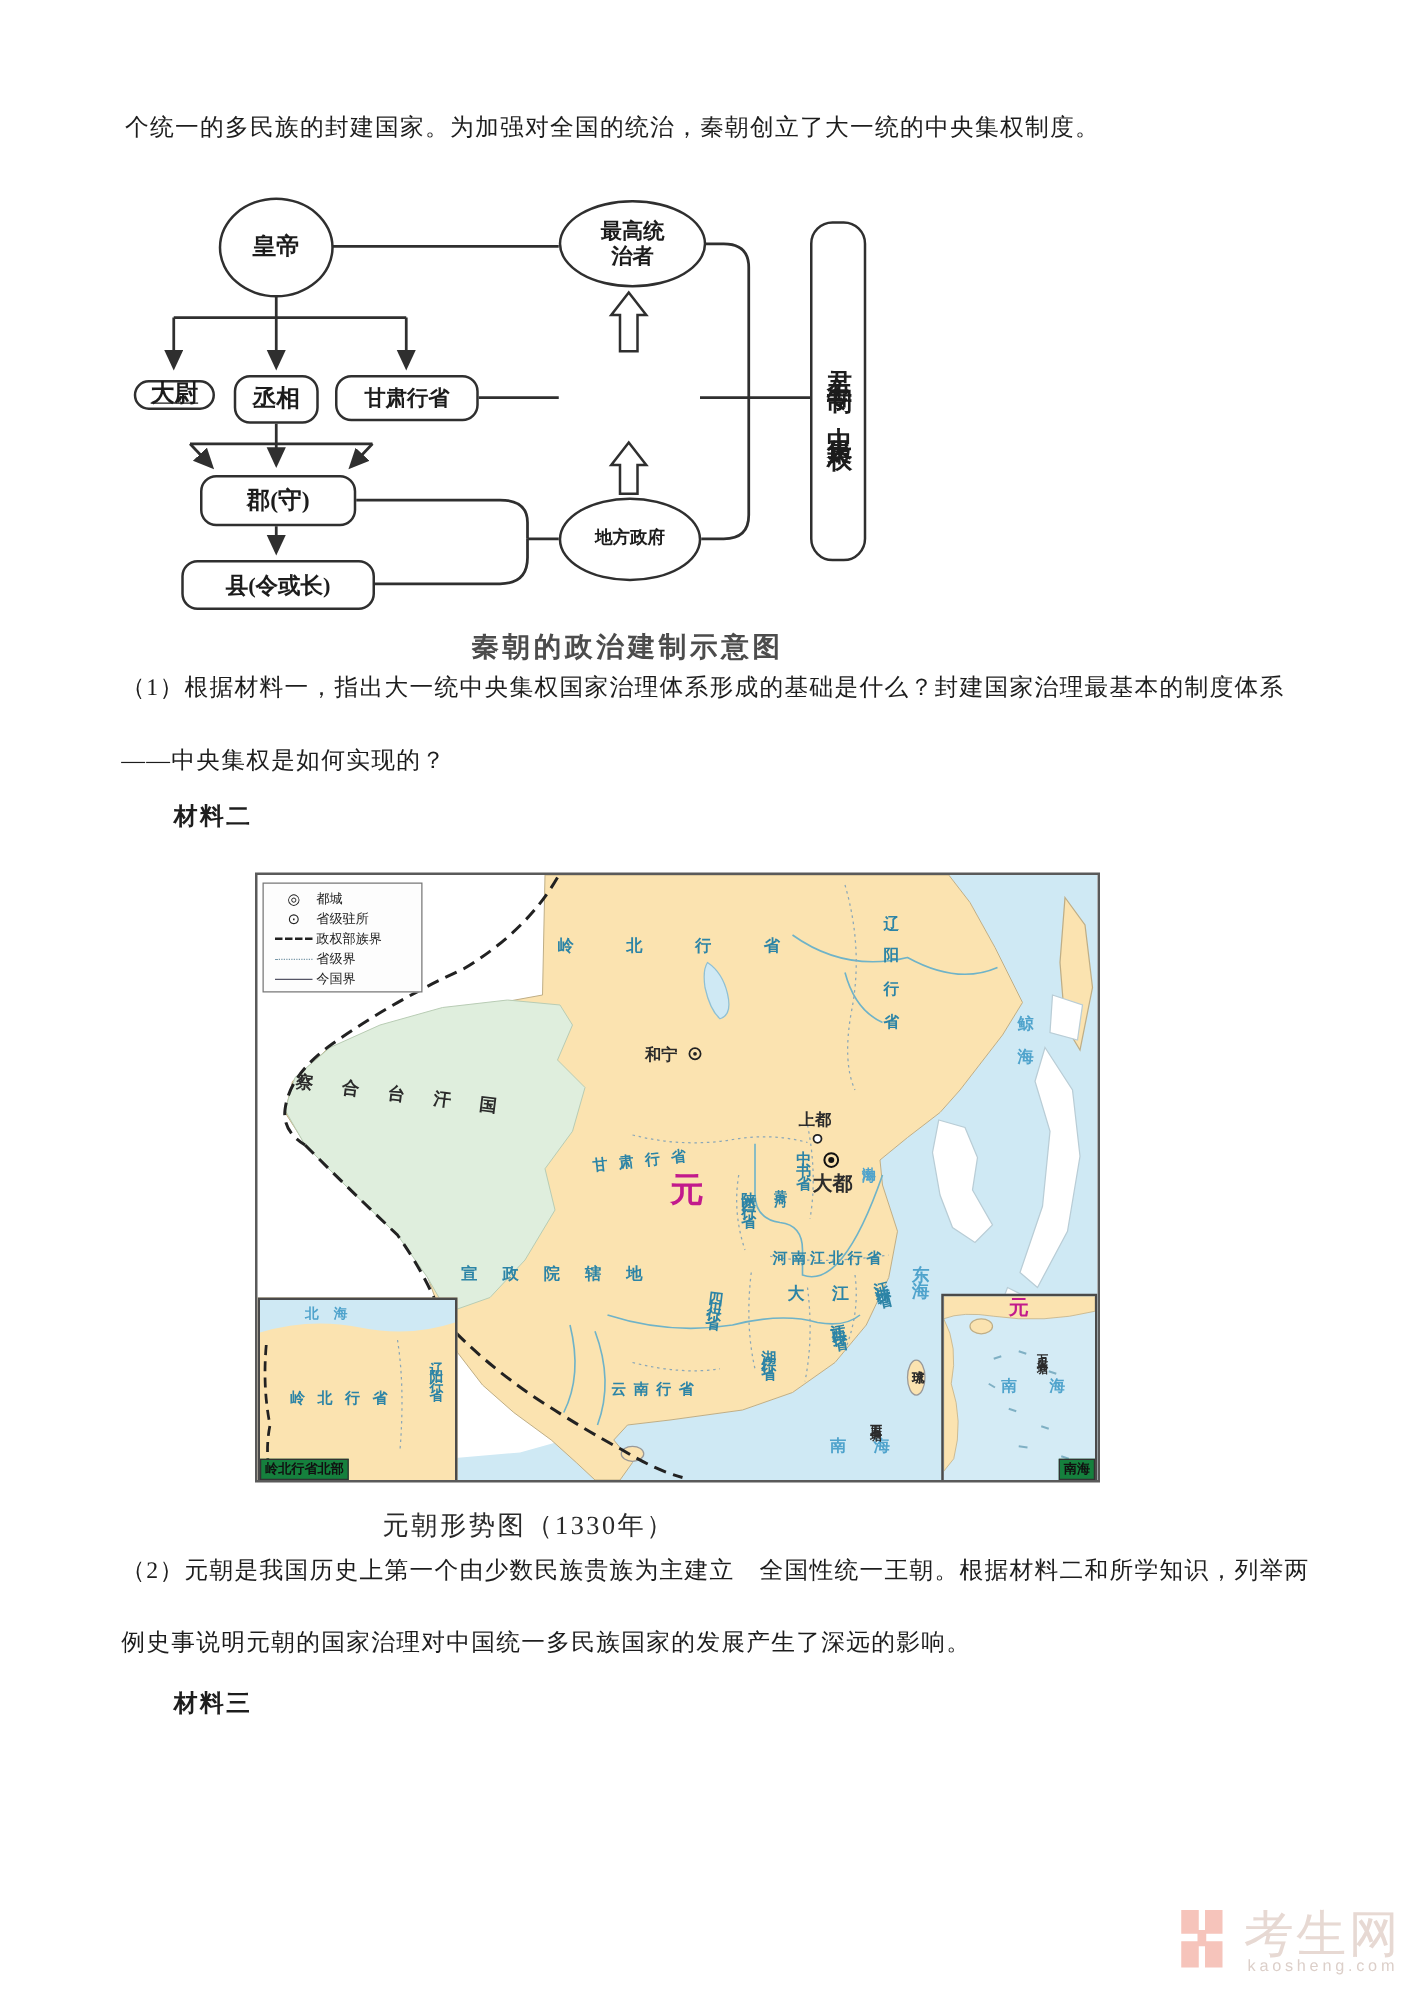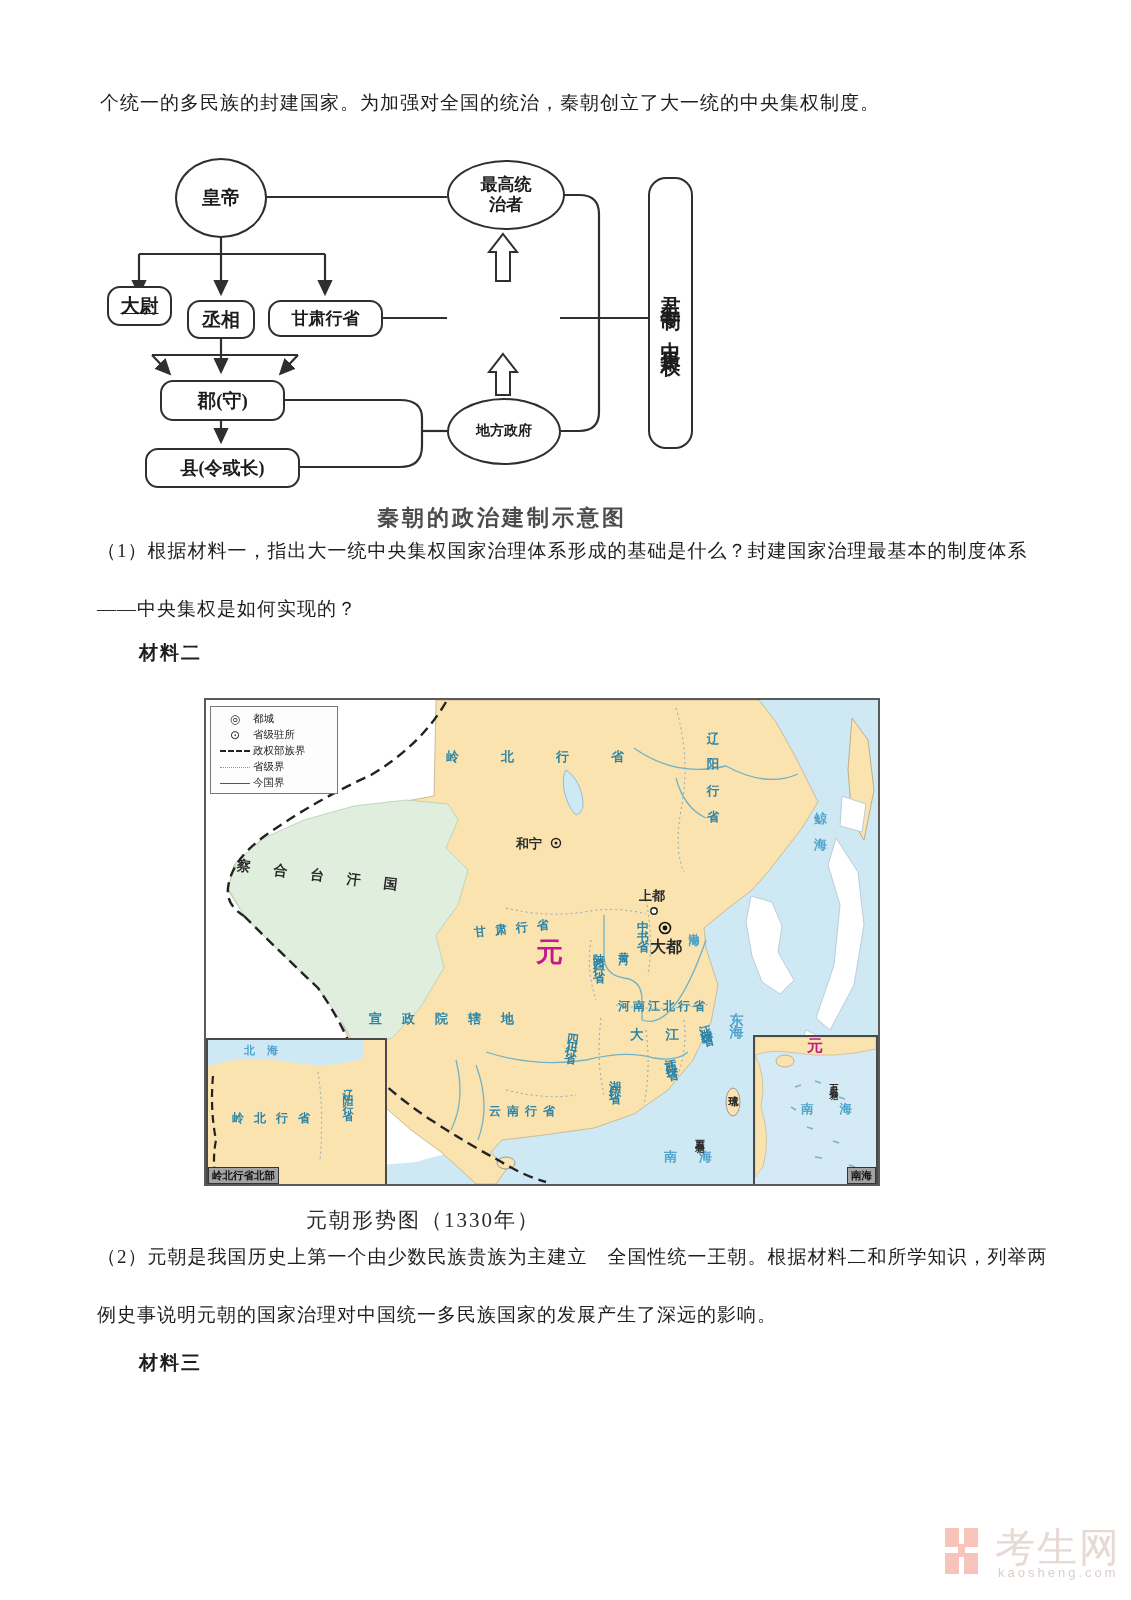--- a/index.html
+++ b/index.html
@@ -33,21 +33,21 @@
   .sea{color:#4fa3cc;font-weight:bold;}
   .dark{color:#2b2b2b;font-weight:bold;}
   .v{writing-mode:vertical-rl;text-orientation:upright;}
   .legend{position:absolute;left:4px;top:6px;width:128px;background:#fdfdfd;
           border:1px solid #777;padding:4px 4px 2px 6px;box-sizing:border-box;}
   .lg-row{display:flex;align-items:center;height:16px;font-size:10.5px;color:#222;}
   .lg-sym{width:36px;display:inline-flex;align-items:center;justify-content:center;
           font-size:12px;color:#222;flex:none;}
   .ln{display:inline-block;width:30px;height:0;}
   .inset{position:absolute;border:2px solid #4a4a4a;box-sizing:border-box;overflow:hidden;}
-  .inset .tag{position:absolute;background:#a3a3a3;border:1px solid #333;
+  .inset .tag{position:absolute;background:#15803d;border:1px solid #333;
               font-size:10.5px;font-weight:bold;color:#111;padding:0 3px;line-height:15px;}
 
   
   .wm{left:945px;top:1524px;width:180px;height:64px;}
   .wm-name{position:absolute;left:50px;top:-4px;font-size:40px;color:#e7d9d3;
            letter-spacing:2px;font-family:"Liberation Sans","DejaVu Sans",sans-serif;}
   .wm-dom{position:absolute;left:53px;top:41px;font-size:13px;color:#dccfc9;
           letter-spacing:3px;font-family:"Liberation Sans","DejaVu Sans",sans-serif;}
   .wm-logo{position:absolute;left:0;top:4px;width:36px;height:48px;}
   .wm-logo div{position:absolute;background:#f6c4bb;}
@@ -87,21 +87,21 @@
       <path d="M408,84 L422,102 L415,102 L415,131 L401,131 L401,102 L394,102 Z"></path>
       <path d="M408,204 L422,222 L415,222 L415,245 L401,245 L401,222 L394,222 Z"></path>
     </g>
   </svg>
 
   <div class="node circ" style="left:352px;top:10px;width:118px;height:70px;font-size:17px;flex-direction:column;">
       <span>最高统</span>
       <span>治者</span>
   </div>
   <div class="node circ" style="left:80px;top:8px;width:92px;height:80px;">皇帝</div>
-  <div class="node rrect" style="left:12px;top:136px;width:65px;height:40px;text-decoration:underline;">大尉</div>
+  <div class="node rrect" style="left:12px;top:154px;width:65px;height:24px;text-decoration:underline;">大尉</div>
   <div class="node rrect" style="left:92px;top:150px;width:68px;height:39px;">丞相</div>
   <div class="node rrect" style="left:173px;top:150px;width:115px;height:37px;font-size:17px;">甘肃行省</div>
   <div class="node rrect" style="left:65px;top:230px;width:125px;height:41px;">郡(守)</div>
   <div class="node circ" style="left:352px;top:248px;width:114px;height:67px;font-size:14px;">地方政府</div>
   <div class="node rrect" style="left:50px;top:298px;width:155px;height:40px;font-size:18px;">县(令或长)</div>
   <div class="node tallbox" style="left:553px;top:27px;width:45px;height:272px;">
       <span class="vtxt">君主专制</span>
       <span class="vtxt">中央集权</span>
   </div>
 </div>
@@ -219,21 +219,21 @@
       </div>
     <div class="lg-row">
         <span class="lg-sym">
           <span class="ln" style="border-top:1.4px solid #556;"></span>
         </span>
         <span>今国界</span>
       </div>
   </div>
 
   
-  <div class="inset" style="left:0;top:338px;width:181px;height:148px;background:#fbe3b0;">
+  <div class="inset" style="left:0;top:338px;width:160px;height:148px;background:#fbe3b0;">
     <svg width="156" height="144" viewBox="0 0 156 144">
       <path d="M0,0 H156 V18 Q120,30 80,22 Q40,14 0,26 Z" fill="#cfe9f4"></path>
       <path d="M110,32 Q116,70 112,120" stroke="#8aa7b8" stroke-width="1" stroke-dasharray="2 3" fill="none"></path>
       <path d="M5,36 Q2,70 8,100 Q4,120 8,140" stroke="#222" stroke-width="2.2" stroke-dasharray="8 5" fill="none"></path>
     </svg>
     <div class="lbl sea" style="left:36px;top:3px;font-size:11px;letter-spacing:12px;">北海</div>
     <div class="lbl blu" style="left:24px;top:70px;font-size:12px;letter-spacing:10px;">岭北行省</div>
     <div class="lbl blu v" style="left:132px;top:40px;font-size:11px;letter-spacing:7px;">辽阳行省</div>
     <div class="tag" style="left:0;bottom:0;">岭北行省北部</div>
   </div>

